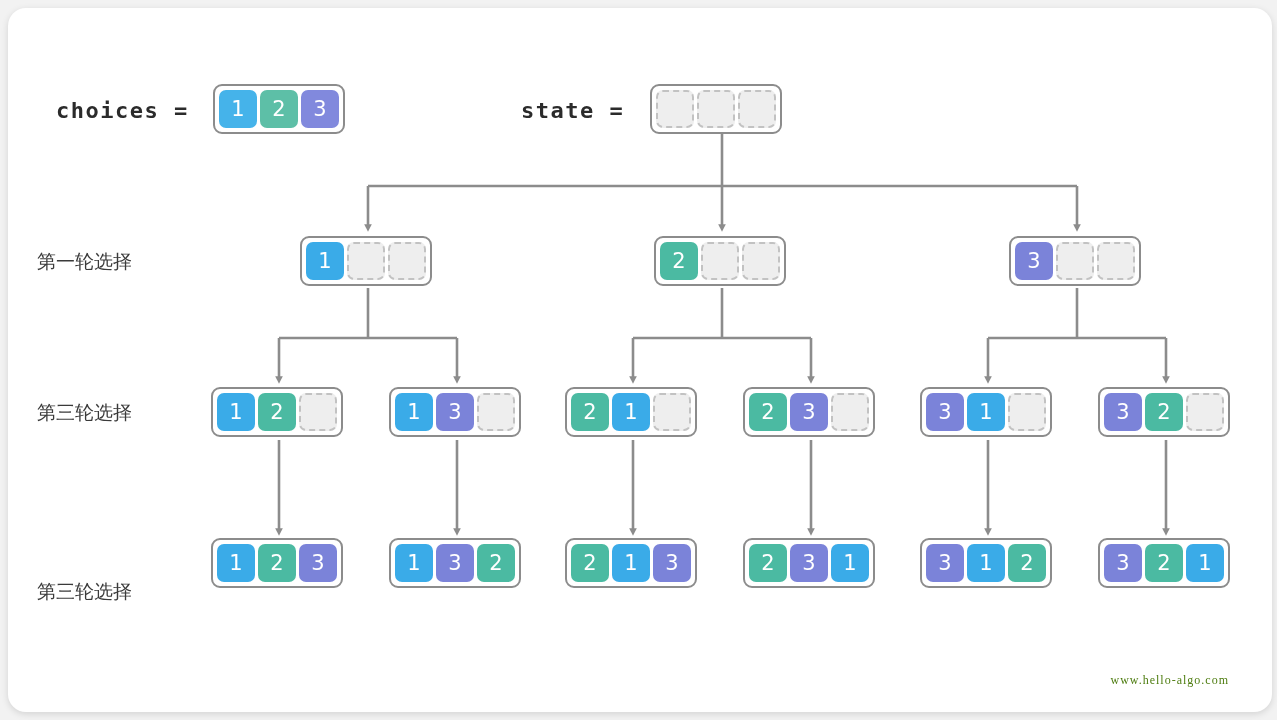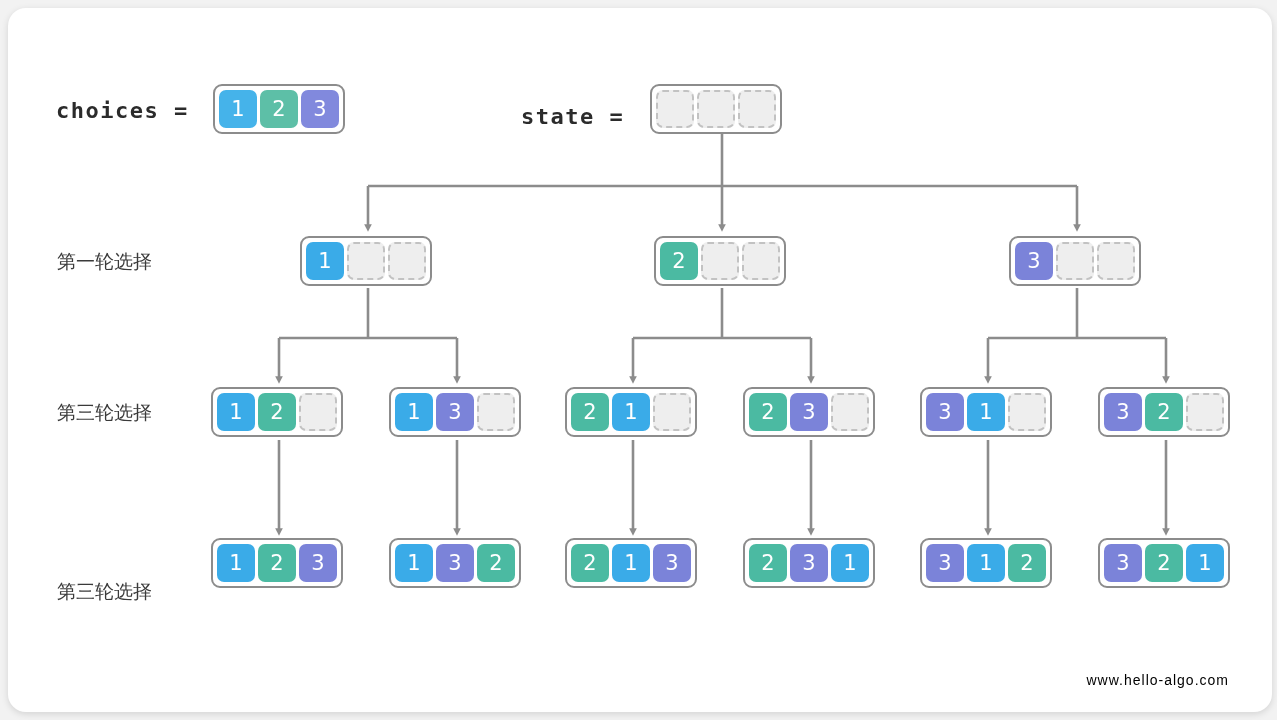--- a/index.html
+++ b/index.html
@@ -39,29 +39,28 @@
     color: #2b2b2b;
     letter-spacing: 1.5px;
     white-space: nowrap;
   }
   .row-label {
     position: absolute;
     font-family: "DejaVu Sans", "Liberation Sans", sans-serif;
     font-size: 19px;
     color: #3a3a3a;
     white-space: nowrap;
-    margin-left: 20px;
   }
   .watermark {
     position: absolute;
     right: 48px;
     bottom: 32px;
-    font-family: Liberation Sans, sans-serif;
-    font-size: 14px;
-    color: #000000;
+    font-family: Liberation Serif, serif;
+    font-size: 12px;
+    color: #4d7c0f;
     letter-spacing: 1px;
   }
 
   
   .node {
     position: absolute;
     box-sizing: border-box;
     border: 2.5px solid #8c8c8c;
     border-radius: 9px;
     background: #ffffff;
@@ -147,21 +146,21 @@
     </g>
   </svg>
 
   <div class="mono-label" style="left:56px; top:98px;">choices =</div>
   <div class="node light" id="choices-node" style="left:213px; top:84px;">
       <div class="cell v1">1</div>
       <div class="cell v2">2</div>
       <div class="cell v3">3</div>
     </div>
 
-  <div class="mono-label" style="left:521px; top:104px;">state =</div>
+  <div class="mono-label" style="left:521px; top:98px;">state =</div>
   <div class="node" id="state-node" style="left:650px; top:84px;">
       <div class="cell empty"></div>
       <div class="cell empty"></div>
       <div class="cell empty"></div>
     </div>
 
   <div class="row-label" style="left:37px; top:249px;">第一轮选择</div>
   <div class="row-label" style="left:37px; top:400px;">第三轮选择</div>
   <div class="row-label" style="left:37px; top:579px;">第三轮选择</div>
 

